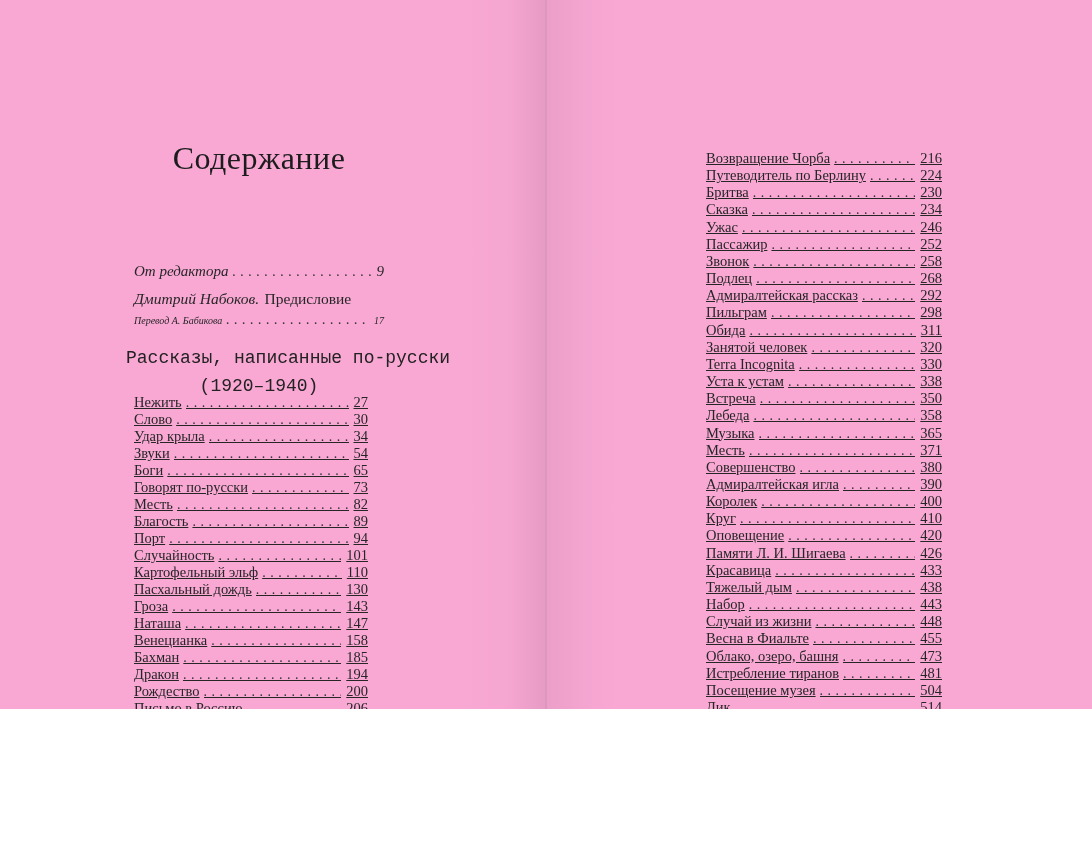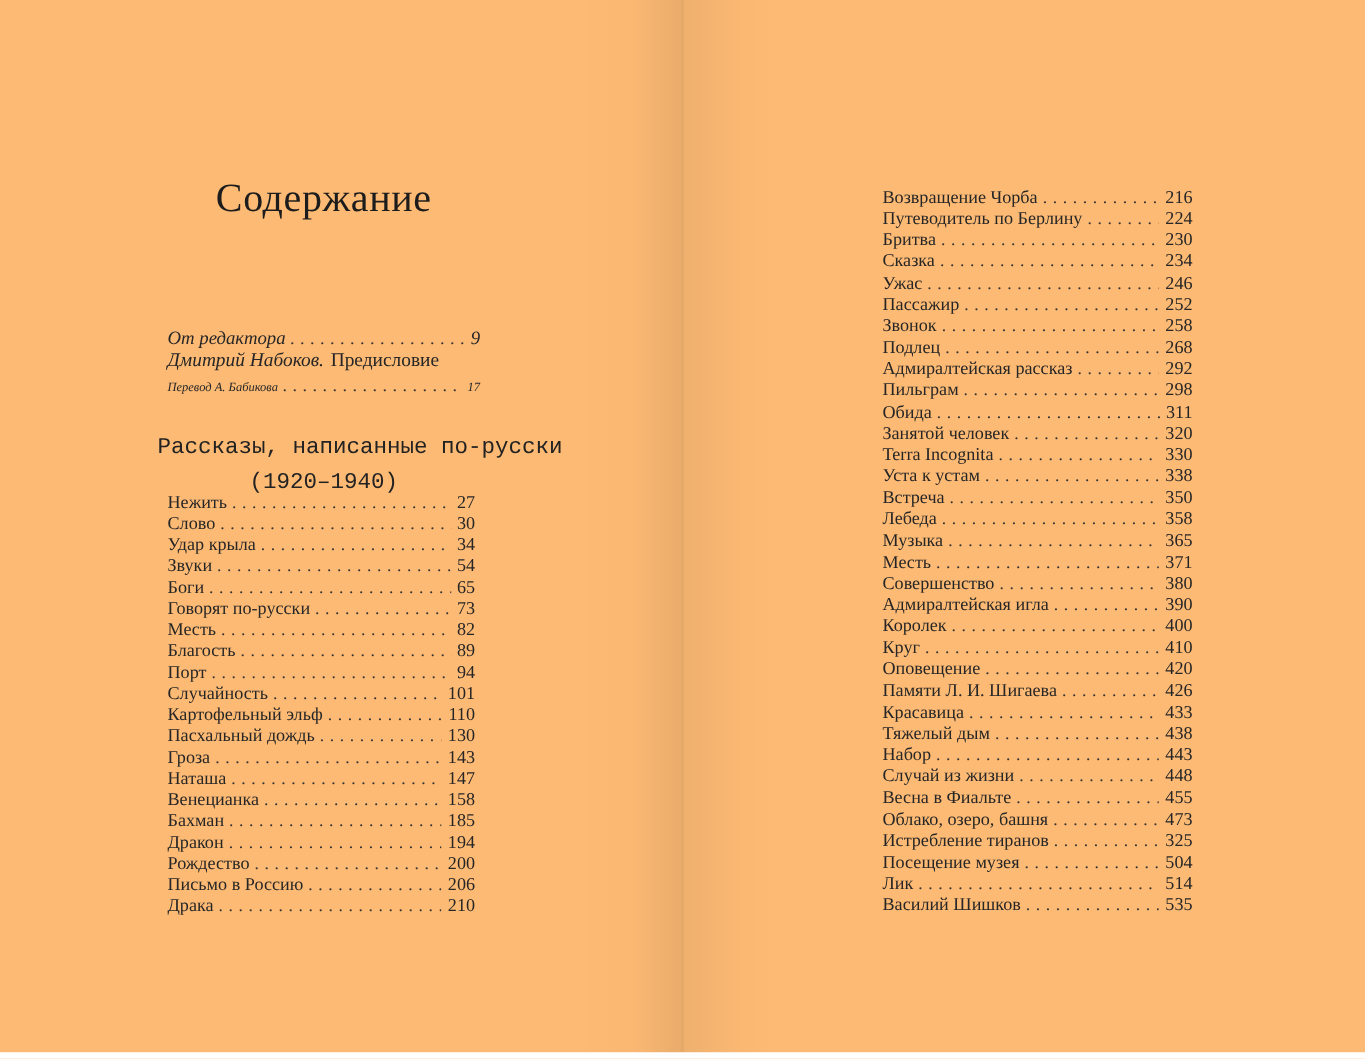--- a/index.html
+++ b/index.html
@@ -2,22 +2,22 @@
 <html><head>
 <meta charset="utf-8">
 <style>
   * { margin: 0; padding: 0; box-sizing: border-box; }
   html, body { background: #ffffff; }
   body { font-family: "Liberation Serif", "DejaVu Serif", serif; }
 
   .spread {
     position: relative;
     width: 1092px;
-    height: 842px;
-    background: #fdba74;
+    height: 709px;
+    background: #f9a8d4;
     overflow: hidden;
   }
 
   
   .gutter-shadow-left {
     position: absolute; top: 0; bottom: 0;
     left: 462px; width: 83px;
     background: linear-gradient(to right, rgba(0,0,0,0) 0%, rgba(0,0,0,0.015) 55%, rgba(0,0,0,0.075) 100%);
   }
   .gutter-seam {
@@ -41,37 +41,37 @@
     text-align: center;
     font-size: 32px;
     letter-spacing: 0.5px;
     color: #1c1c1c;
     white-space: nowrap;
   }
 
   .front-matter { position: absolute; top: 263px; left: 0; right: 0; }
   .fm-row { margin-bottom: 0; }
   .fm-row-1 { font-size: 15px; }
-  .fm-row-2 { font-size: 15.5px; }
+  .fm-row-2 { margin-top: 10px; font-size: 15.5px; }
   .fm-row-3 { margin-top: 4px; font-size: 10px; }
   .italic { font-style: italic; }
   .roman-part { font-style: normal; margin-left: 0.35em; }
 
   .section-heading {
     position: absolute;
     top: 344px; left: -8px; right: -8px;
     text-align: center;
     font-size: 18px;
     line-height: 28px;
     color: #222222;
     white-space: nowrap;
     font-family: Liberation Mono, monospace;
   }
 
-  .toc-list { position: absolute; left: 0; right: 4px; }
+  .toc-list { position: absolute; left: 0; right: 16px; text-decoration: underline; }
   #left-entries  { top: 394px; font-size: 14.5px; line-height: 17px; }
   #right-entries { top: 150px; font-size: 14.5px; line-height: 17.15px; }
 
   .toc-row { display: flex; align-items: baseline; }
   .toc-title { white-space: nowrap; flex: 0 0 auto; }
   .toc-page { flex: 0 0 auto; text-align: right; }
   .leader {
     flex: 1 1 auto;
     min-width: 0;
     overflow: hidden;
@@ -377,21 +377,21 @@
           <span class="toc-page">455</span>
         </div>
         <div class="toc-row">
           <span class="toc-title">Облако, озеро, башня</span>
           <span class="leader"></span>
           <span class="toc-page">473</span>
         </div>
         <div class="toc-row">
           <span class="toc-title">Истребление тиранов</span>
           <span class="leader"></span>
-          <span class="toc-page">325</span>
+          <span class="toc-page">481</span>
         </div>
         <div class="toc-row">
           <span class="toc-title">Посещение музея</span>
           <span class="leader"></span>
           <span class="toc-page">504</span>
         </div>
         <div class="toc-row">
           <span class="toc-title">Лик</span>
           <span class="leader"></span>
           <span class="toc-page">514</span>

